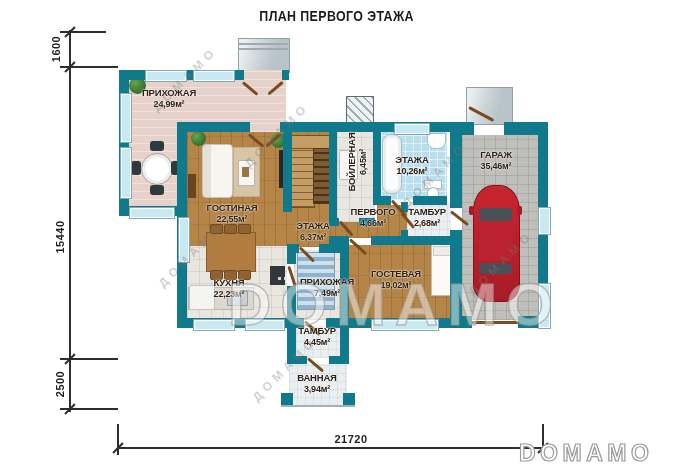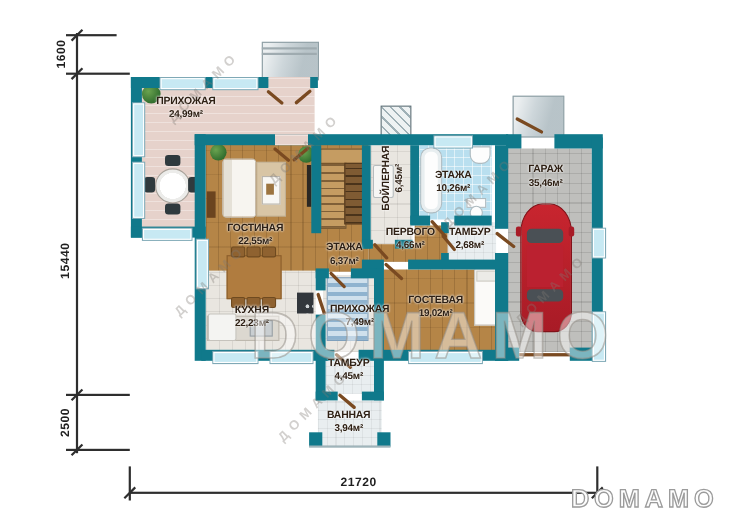--- a/index.html
+++ b/index.html
@@ -40,20 +40,21 @@
         color:#fdfdfd;-webkit-text-stroke:1.2px #9b9b9b;z-index:8;}
   .plant{position:absolute;border-radius:50%;background:radial-gradient(circle at 35% 35%,#6aa34f,#2f6b2d 75%);z-index:2;}
   .chair{position:absolute;background:#2f3a3e;border-radius:3px;z-index:2;}
   .dchair{position:absolute;background:#8f6230;border:1px solid #6e4a20;border-radius:2px;z-index:2;}
 </style>
 </head>
 <body>
 
 <div id="stage">
 
+  <div id="title"><span>ПЛАН ПЕРВОГО ЭТАЖА</span></div>
 
   <div class="floor f-pink" style="left:128px;top:79px;width:158px;height:49px"></div>
   <div class="floor f-pink" style="left:129px;top:79px;width:50px;height:129px"></div>
   <div class="floor f-wood" style="left:187px;top:131px;width:148px;height:116px"></div>
   <div class="floor f-tile" style="left:187px;top:246px;width:100px;height:74px"></div>
   <div class="floor f-tile" style="left:337px;top:132px;width:38px;height:90px"></div>
   <div class="floor f-bath" style="left:381px;top:132px;width:66px;height:68px"></div>
   <div class="floor f-wood" style="left:335px;top:222px;width:72px;height:16px"></div>
   <div class="floor f-wood" style="left:377px;top:205px;width:30px;height:33px"></div>
   <div class="floor f-light" style="left:407px;top:202px;width:44px;height:36px"></div>
@@ -255,21 +256,21 @@
   <div class="tick" style="left:63px;top:358px"></div>
   <div class="tick" style="left:63px;top:408px"></div>
   <div class="dimtxt vert" style="left:56px;top:49px">1600</div>
   <div class="dimtxt vert" style="left:60px;top:237px">15440</div>
   <div class="dimtxt vert" style="left:60px;top:384px">2500</div>
   <div class="dim" style="left:118px;top:447px;width:426px;height:1.5px"></div>
   <div class="dim" style="left:117px;top:424px;width:1.5px;height:31px"></div>
   <div class="dim" style="left:542px;top:424px;width:1.5px;height:31px"></div>
   <div class="tick" style="left:111px;top:447px"></div>
   <div class="tick" style="left:536px;top:447px"></div>
-  <div class="dimtxt" style="left:326px;top:439px">21720</div>
+  <div class="dimtxt" style="left:351px;top:439px">21720</div>
 
   <div id="wm-big">DOMAMO</div>
   <div class="wm-diag" style="left:142px;top:72px">ДОМАМО</div>
   <div class="wm-diag" style="left:234px;top:128px">ДОМАМО</div>
   <div class="wm-diag" style="left:148px;top:248px">ДОМАМО</div>
   <div class="wm-diag" style="left:392px;top:168px">ДОМАМО</div>
   <div class="wm-diag" style="left:458px;top:256px">ДОМАМО</div>
   <div class="wm-diag" style="left:242px;top:362px">ДОМАМО</div>
   <div id="logo">DOMAMO</div>
 

